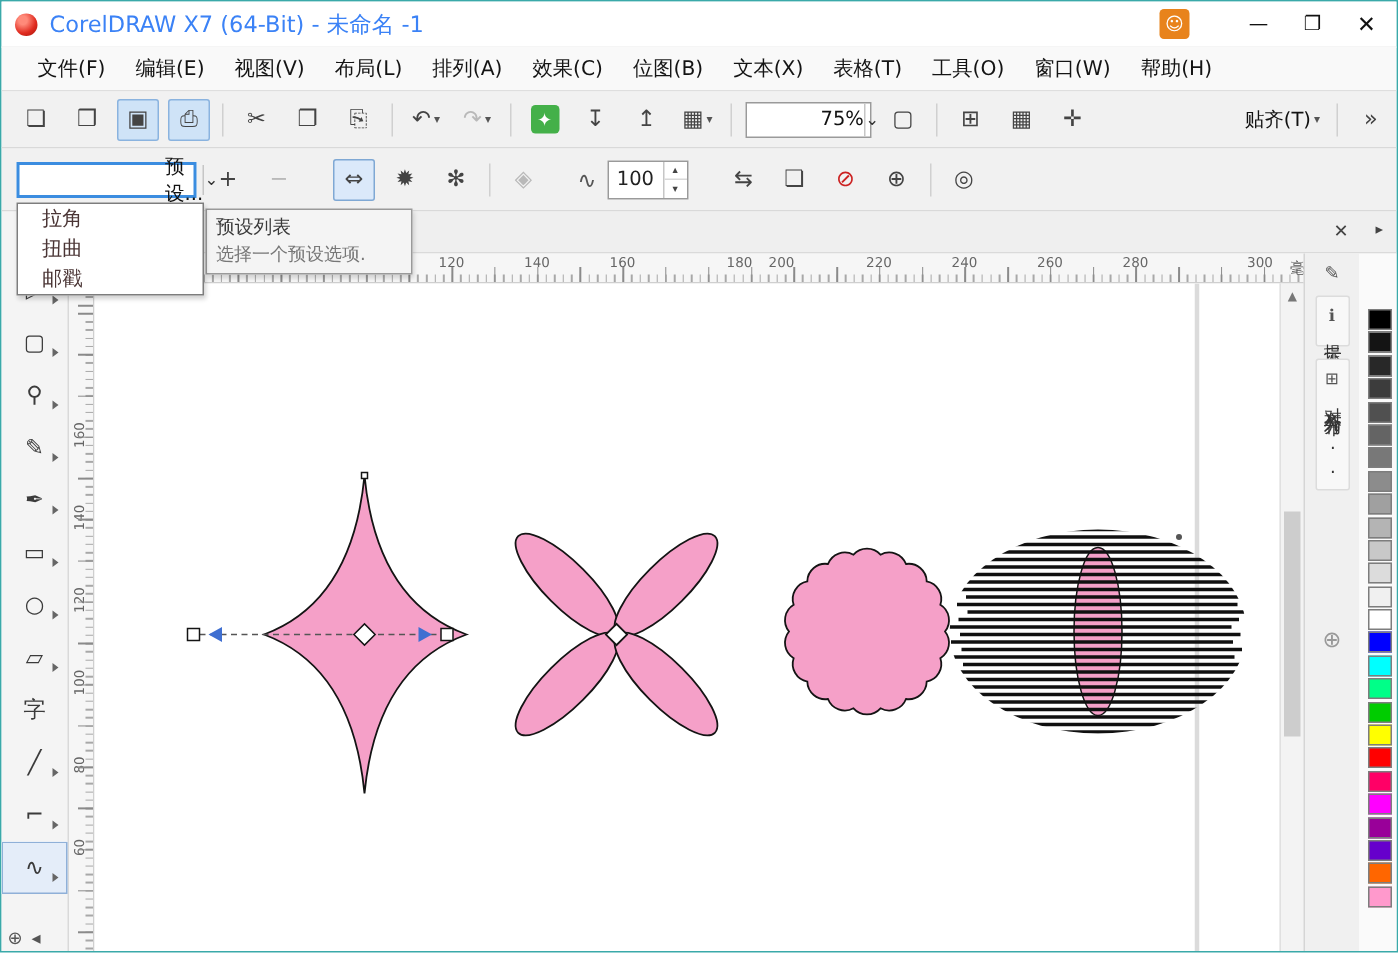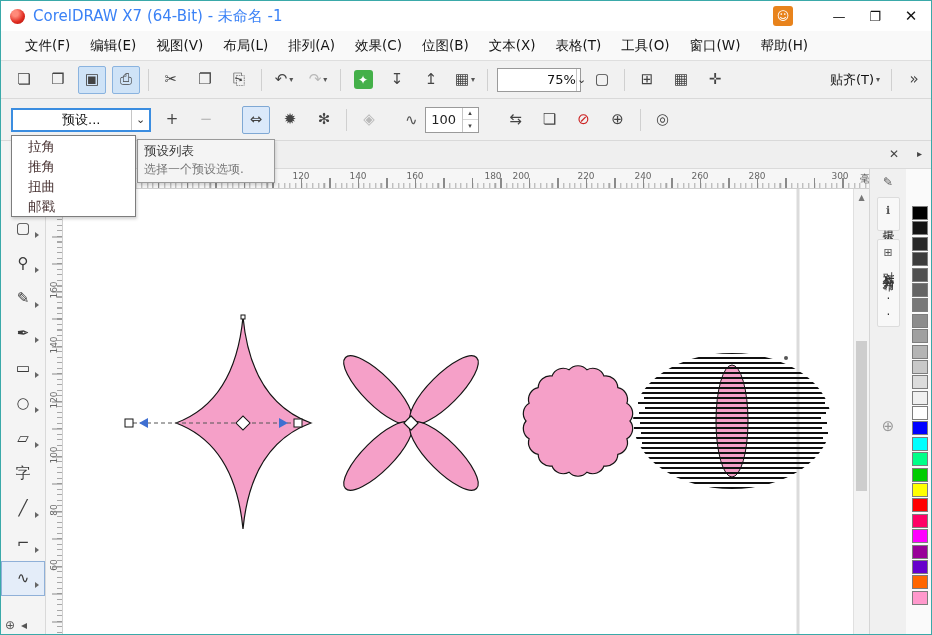--- a/index.html
+++ b/index.html
@@ -228,21 +228,21 @@
       <div>贴齐(T)</div>
       <div class="tcaret">▾</div>
     </div>
     <div class="tsep"></div>
     <div class="tbtn">
       <div class="tglyph">»</div>
     </div>
   </div>
 
 <div class="toolbar prop">
-    <div class="tcombo focused" style="width: 140px;">
+    <div class="tcombo focused" style="width: 120px; padding-left: 48px;">
       <div class="tcombo-value">预设...</div>
       <div class="tcombo-btn">⌄</div>
     </div>
     <div class="tbtn">
       <div class="tglyph">+</div>
     </div>
     <div class="tbtn dis">
       <div class="tglyph">−</div>
     </div>
     <div class="tgap"></div>
@@ -479,21 +479,20 @@
     <div class="swatch" style="background: rgb(255, 0, 102);"></div>
     <div class="swatch" style="background: rgb(255, 0, 255);"></div>
     <div class="swatch" style="background: rgb(153, 0, 153);"></div>
     <div class="swatch" style="background: rgb(102, 0, 204);"></div>
     <div class="swatch" style="background: rgb(255, 102, 0);"></div>
     <div class="swatch" style="background: rgb(255, 153, 204);"></div>
   </div>
 
 <div class="dropdown">
     <div class="ddi">拉角</div>
-    <div class="ddi">推角</div>
     <div class="ddi">扭曲</div>
     <div class="ddi">邮戳</div>
   </div>
 
 <div class="tooltip">
   <div class="tooltip-title">预设列表</div>
   <div class="tooltip-text">选择一个预设选项.</div>
 </div>
 
 </body></html>

